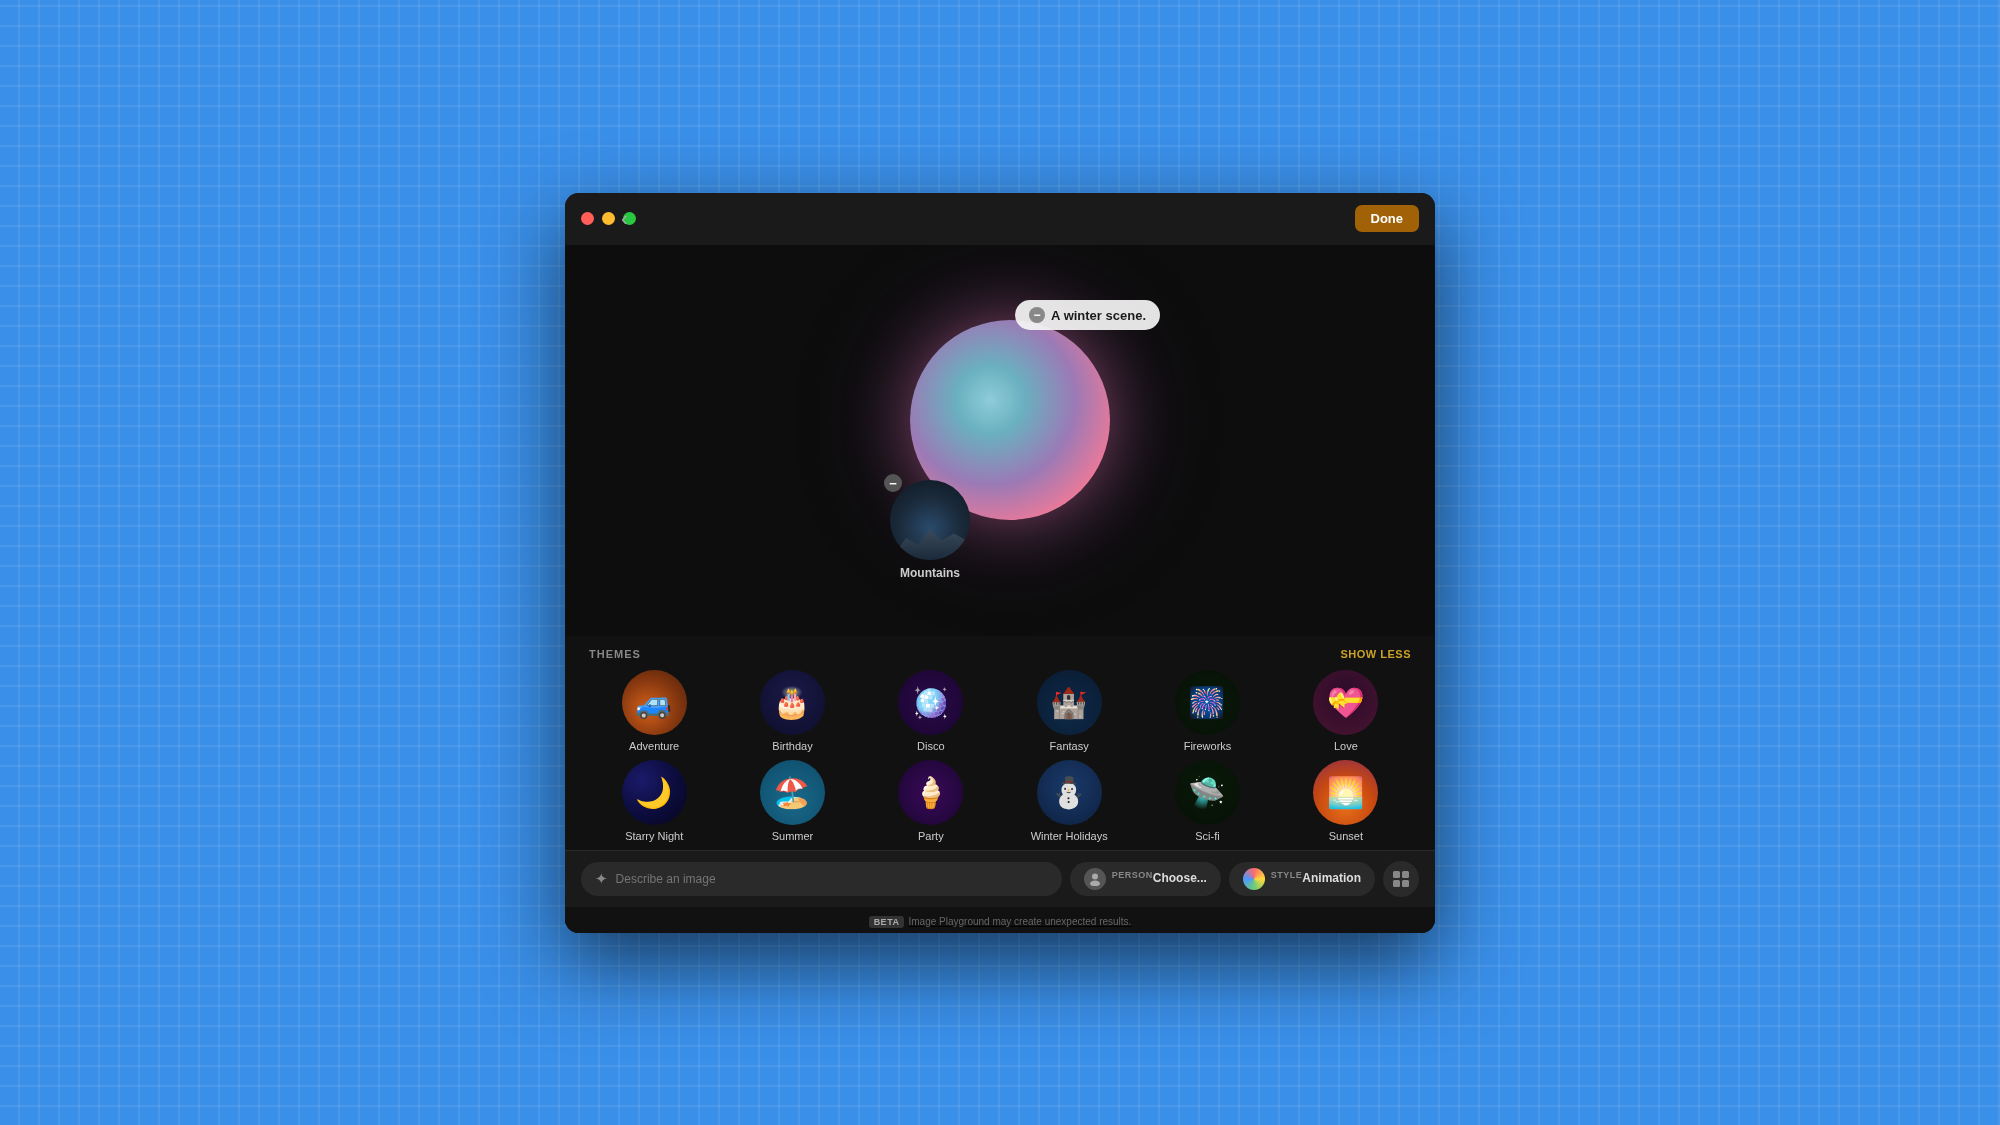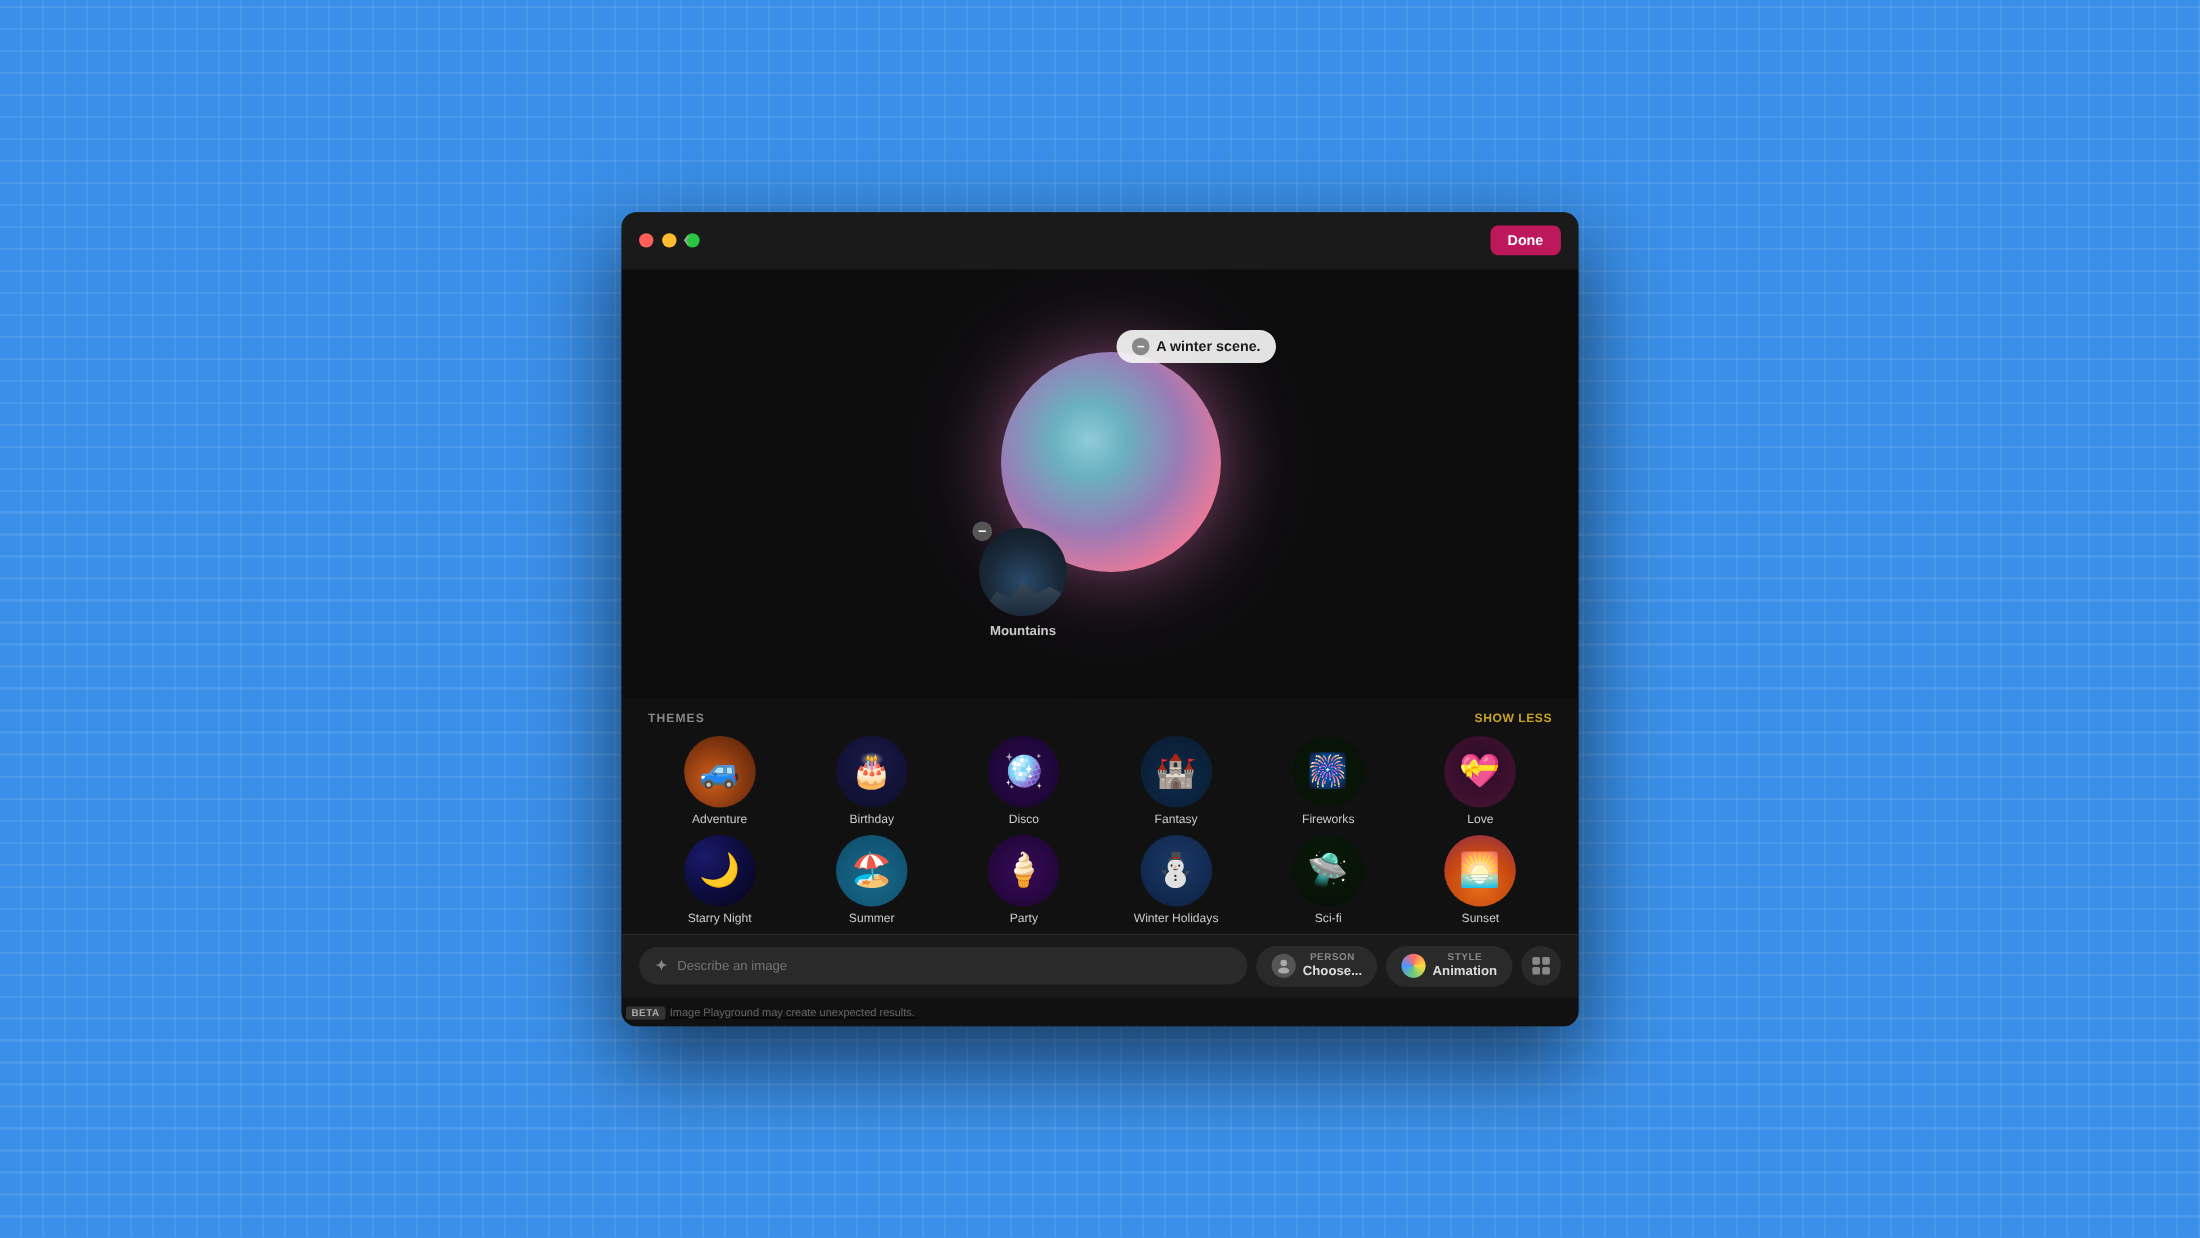--- a/index.html
+++ b/index.html
@@ -64,21 +64,21 @@
       border: none;
       color: #aaa;
       font-size: 20px;
       cursor: pointer;
       display: flex;
       align-items: center;
     }
     .done-btn {
       position: absolute;
       right: 16px;
-      background: #be185d;
+      background: #a16207;
       border: none;
       color: #fff;
       font-size: 13px;
       font-weight: 600;
       padding: 6px 16px;
       border-radius: 7px;
       cursor: pointer;
     }
     .main-content {
       flex: 1;
@@ -307,22 +307,21 @@
       height: 22px;
       border-radius: 50%;
       background: #555;
       display: flex;
       align-items: center;
       justify-content: center;
       font-size: 12px;
     }
     .person-text {
       display: flex;
-      flex-direction: column;
-      align-items: center;
+      align-items: flex-start;
     }
     .person-label-small {
       color: #888;
       font-size: 9px;
       font-weight: 600;
       letter-spacing: 0.5px;
       line-height: 1;
     }
     .person-label-main {
       color: #ddd;
@@ -354,20 +353,21 @@
       border: none;
       cursor: pointer;
       display: flex;
       align-items: center;
       justify-content: center;
       color: #888;
       font-size: 16px;
     }
     .beta-bar {
       background: #111;
+      text-align: center;
       padding: 4px;
       flex-shrink: 0;
       text-decoration: underline;
     }
     .beta-text {
       color: #666;
       font-size: 10px;
     }
     .beta-badge {
       display: inline-block;

